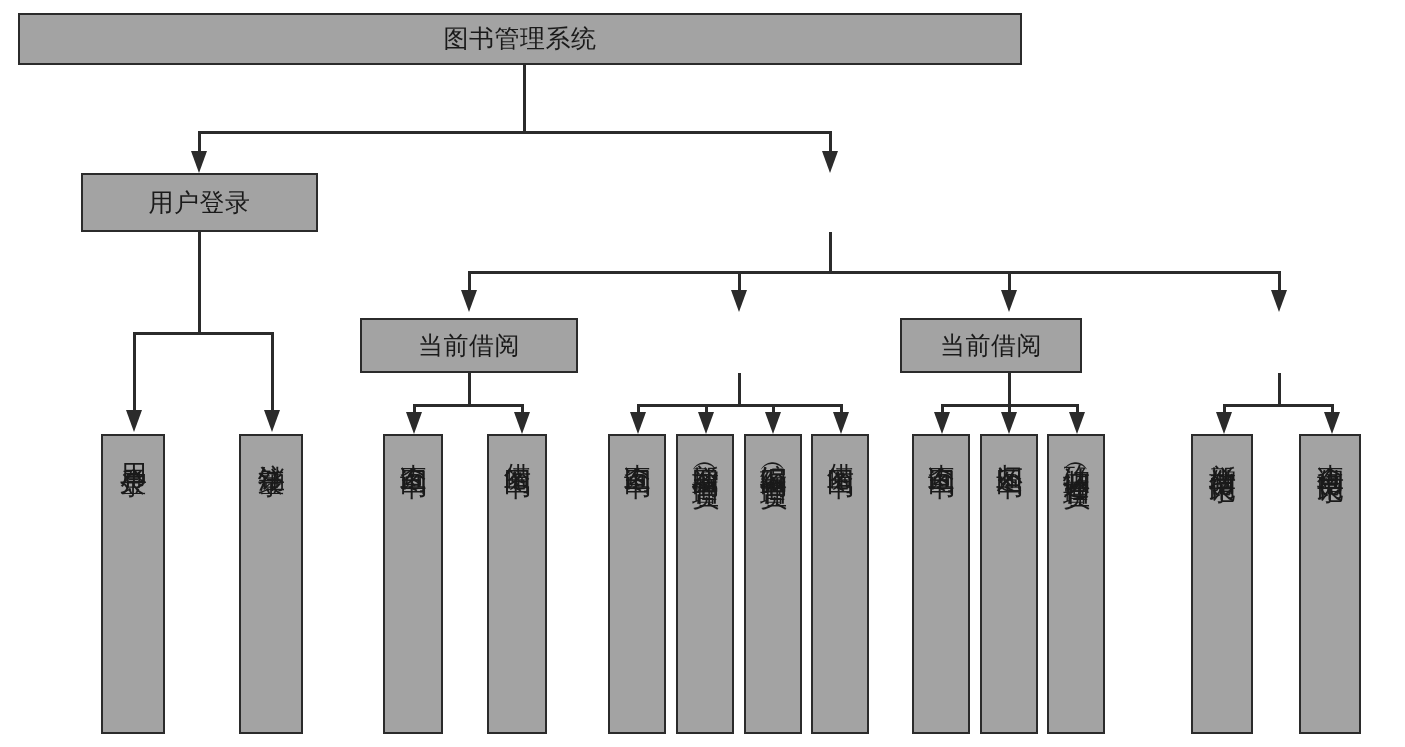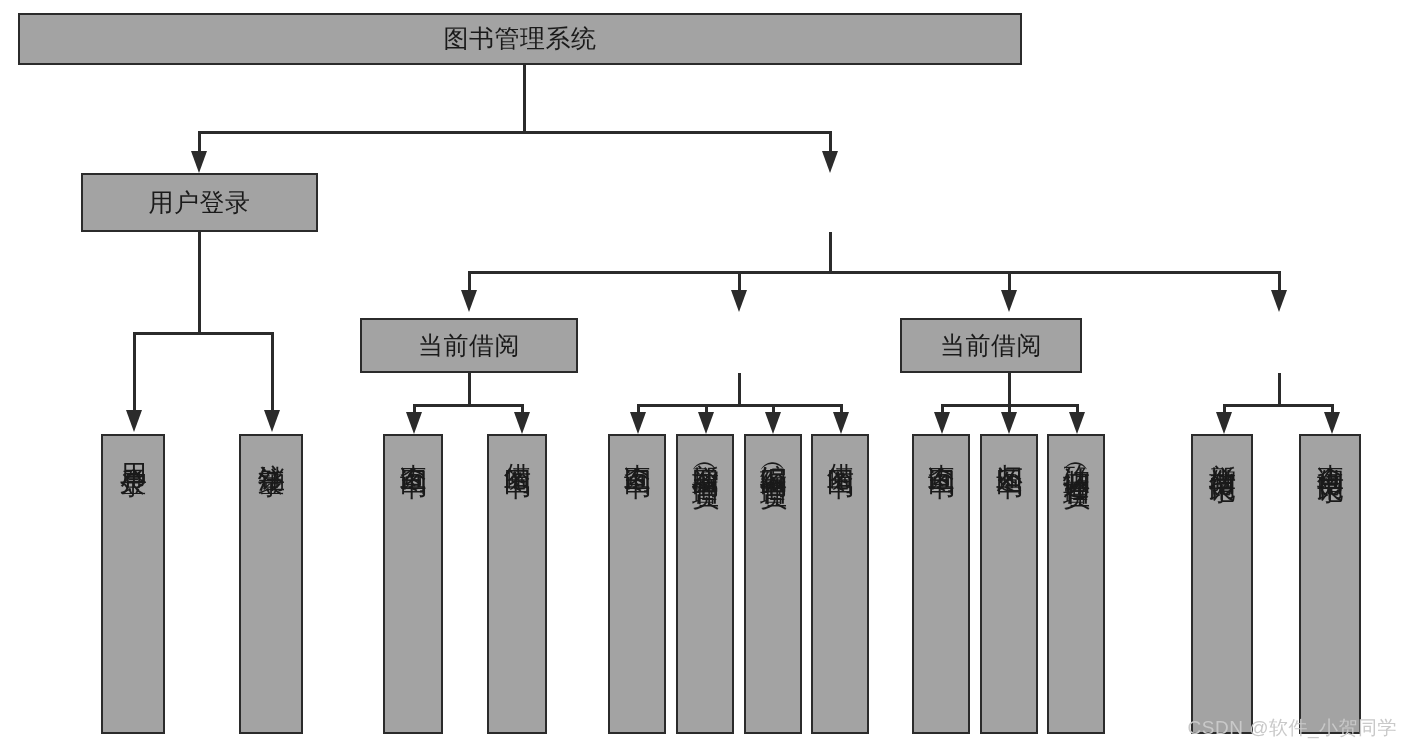--- a/index.html
+++ b/index.html
@@ -203,15 +203,14 @@
     <span class="label">确认归还（管理员）</span>
   </div>
 
   <div class="node v" style="left:1191px; top:434px; width:62px; height:300px;">
     <span class="label">新增借阅记录</span>
   </div>
   <div class="node v" style="left:1299px; top:434px; width:62px; height:300px;">
     <span class="label">查询借阅记录</span>
   </div>
 
-  <div class="watermark">CSDN @软件_小贺同学</div>
 
 </div>
 
 </body></html>

